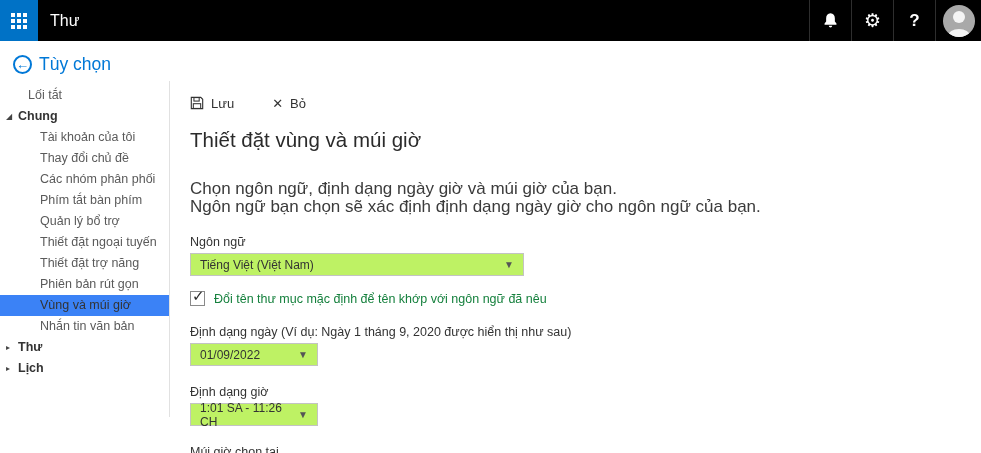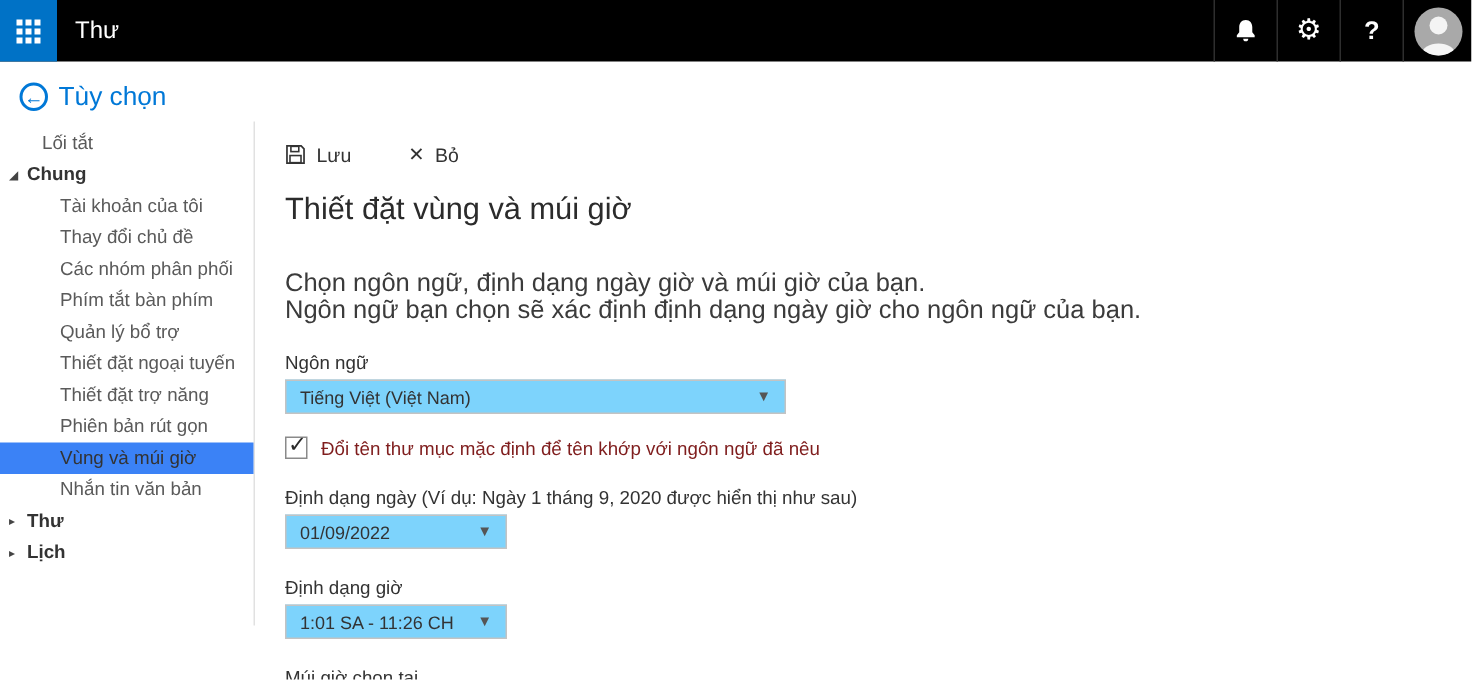--- a/index.html
+++ b/index.html
@@ -44,30 +44,30 @@
   .toolbar { display:flex; align-items:center; gap:38px; height:24px; }
   .tool-btn { display:flex; align-items:center; gap:7px; font-size:13px; color:#333; cursor:pointer; }
   .tool-btn svg { display:block; }
   .x-glyph { font-size:13px; font-weight:bold; color:#333; }
 
   .page-title { margin-top:13px; font-size:20.5px; font-weight:300; color:#2b2b2b; }
 
   .desc { margin-top:28px; font-size:17px; color:#3b3b3b; line-height:18px; }
 
   .field-label { font-size:12.5px; color:#333; margin-top:19px; margin-bottom:4px; }
-  .dropdown { height:23px; border:1px solid #c3c3c3; background:#7dd3fc; display:flex; align-items:center;
+  .dropdown { height:23px; border:1px solid #c3c3c3; background:#bef264; display:flex; align-items:center;
     justify-content:space-between; padding:0 9px; font-size:12px; color:#333; cursor:pointer; }
   .dropdown .arrow { font-size:10px; color:#555; }
   .dd-wide { width:334px; }
-  .dd-small { width:148px; }
+  .dd-small { width:128px; }
 
   .check-row { display:flex; align-items:center; gap:9px; margin-top:15px; }
   .checkbox { width:15px; height:15px; border:1px solid #8a8a8a; background:#fff; position:relative; cursor:pointer; flex:0 0 auto; }
   .checkbox .mark { position:absolute; left:1px; top:-5px; font-size:15px; font-weight:bold; color:#2b2b2b; }
-  .check-label { font-size:12.5px; color:#7f1d1d; }
+  .check-label { font-size:12.5px; color:#15803d; }
 </style>
 </head>
 <body>
 
 <div class="topbar">
   <div class="waffle-btn">
     <div class="waffle">
       <span></span>
         <span></span>
         <span></span>

